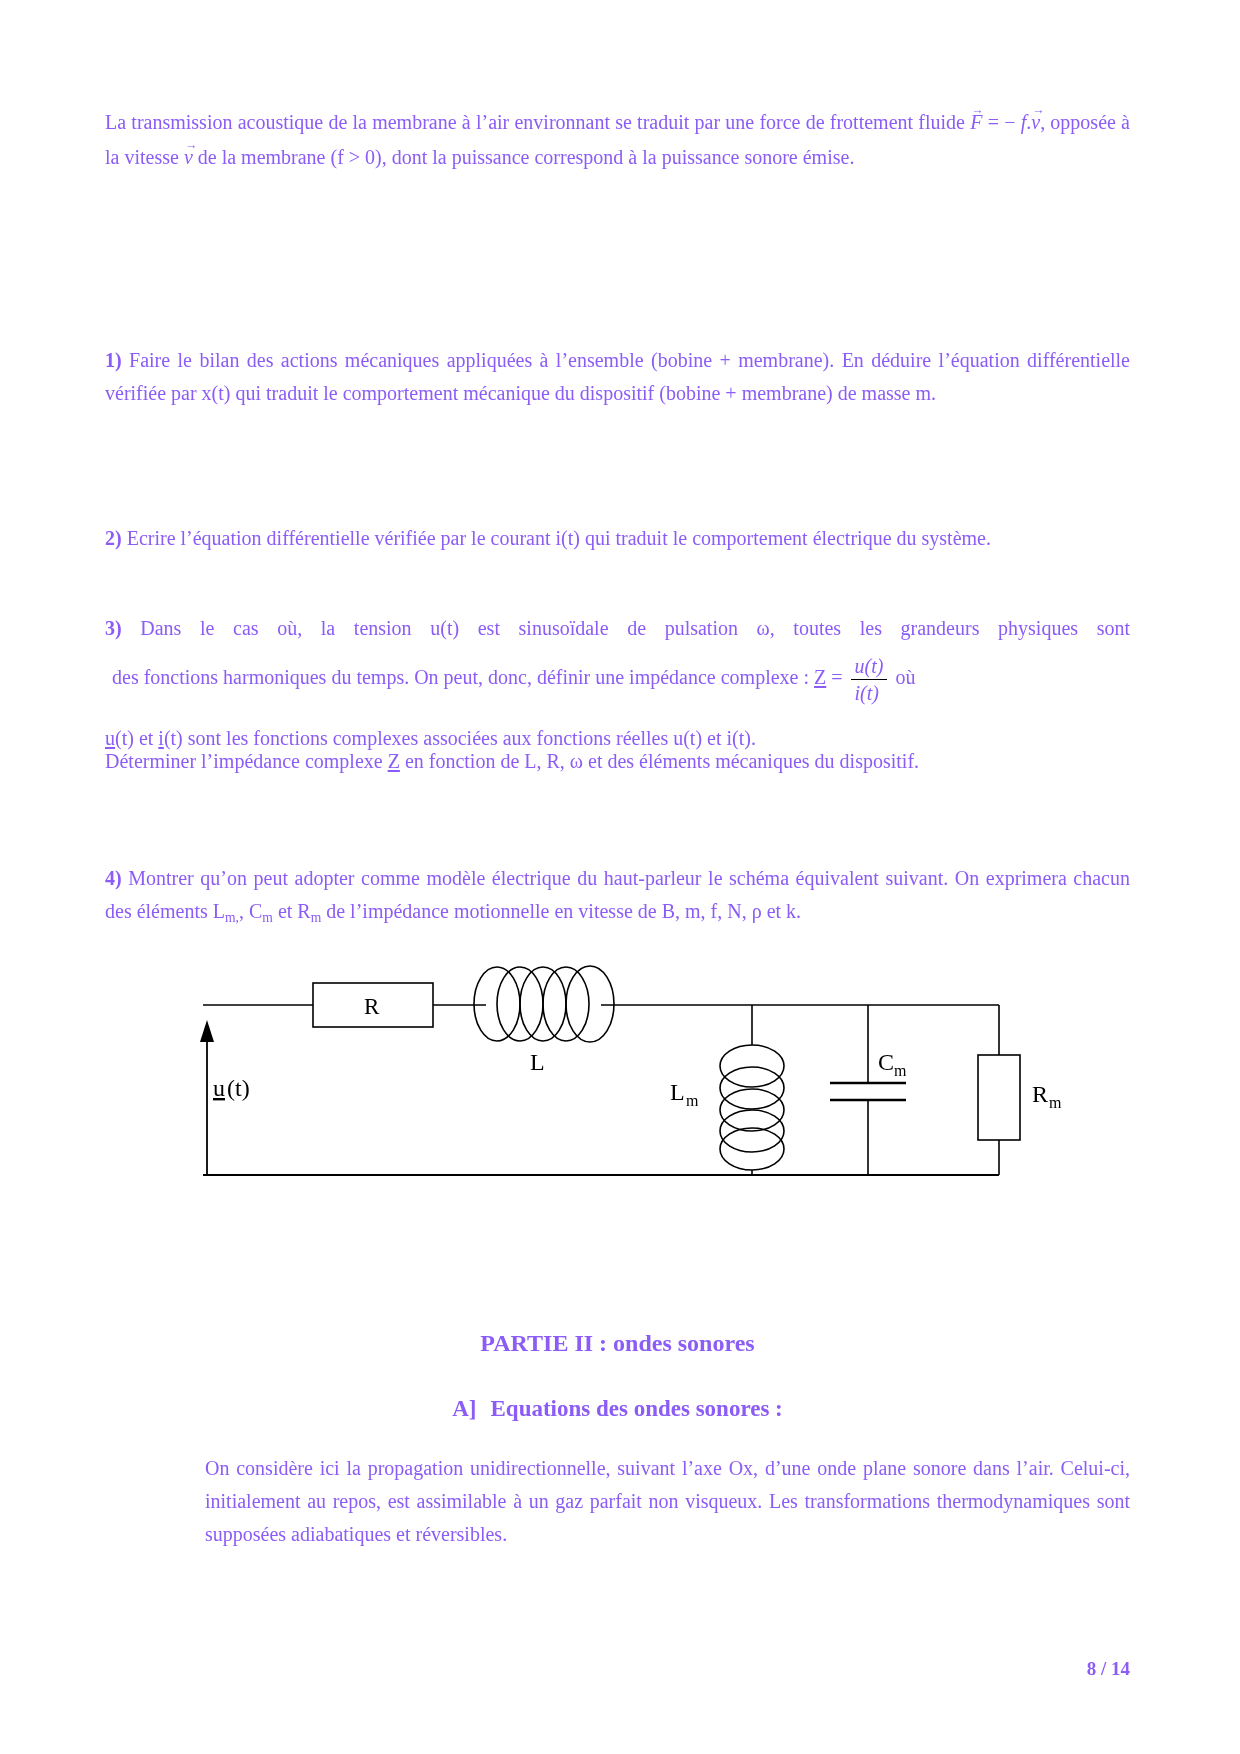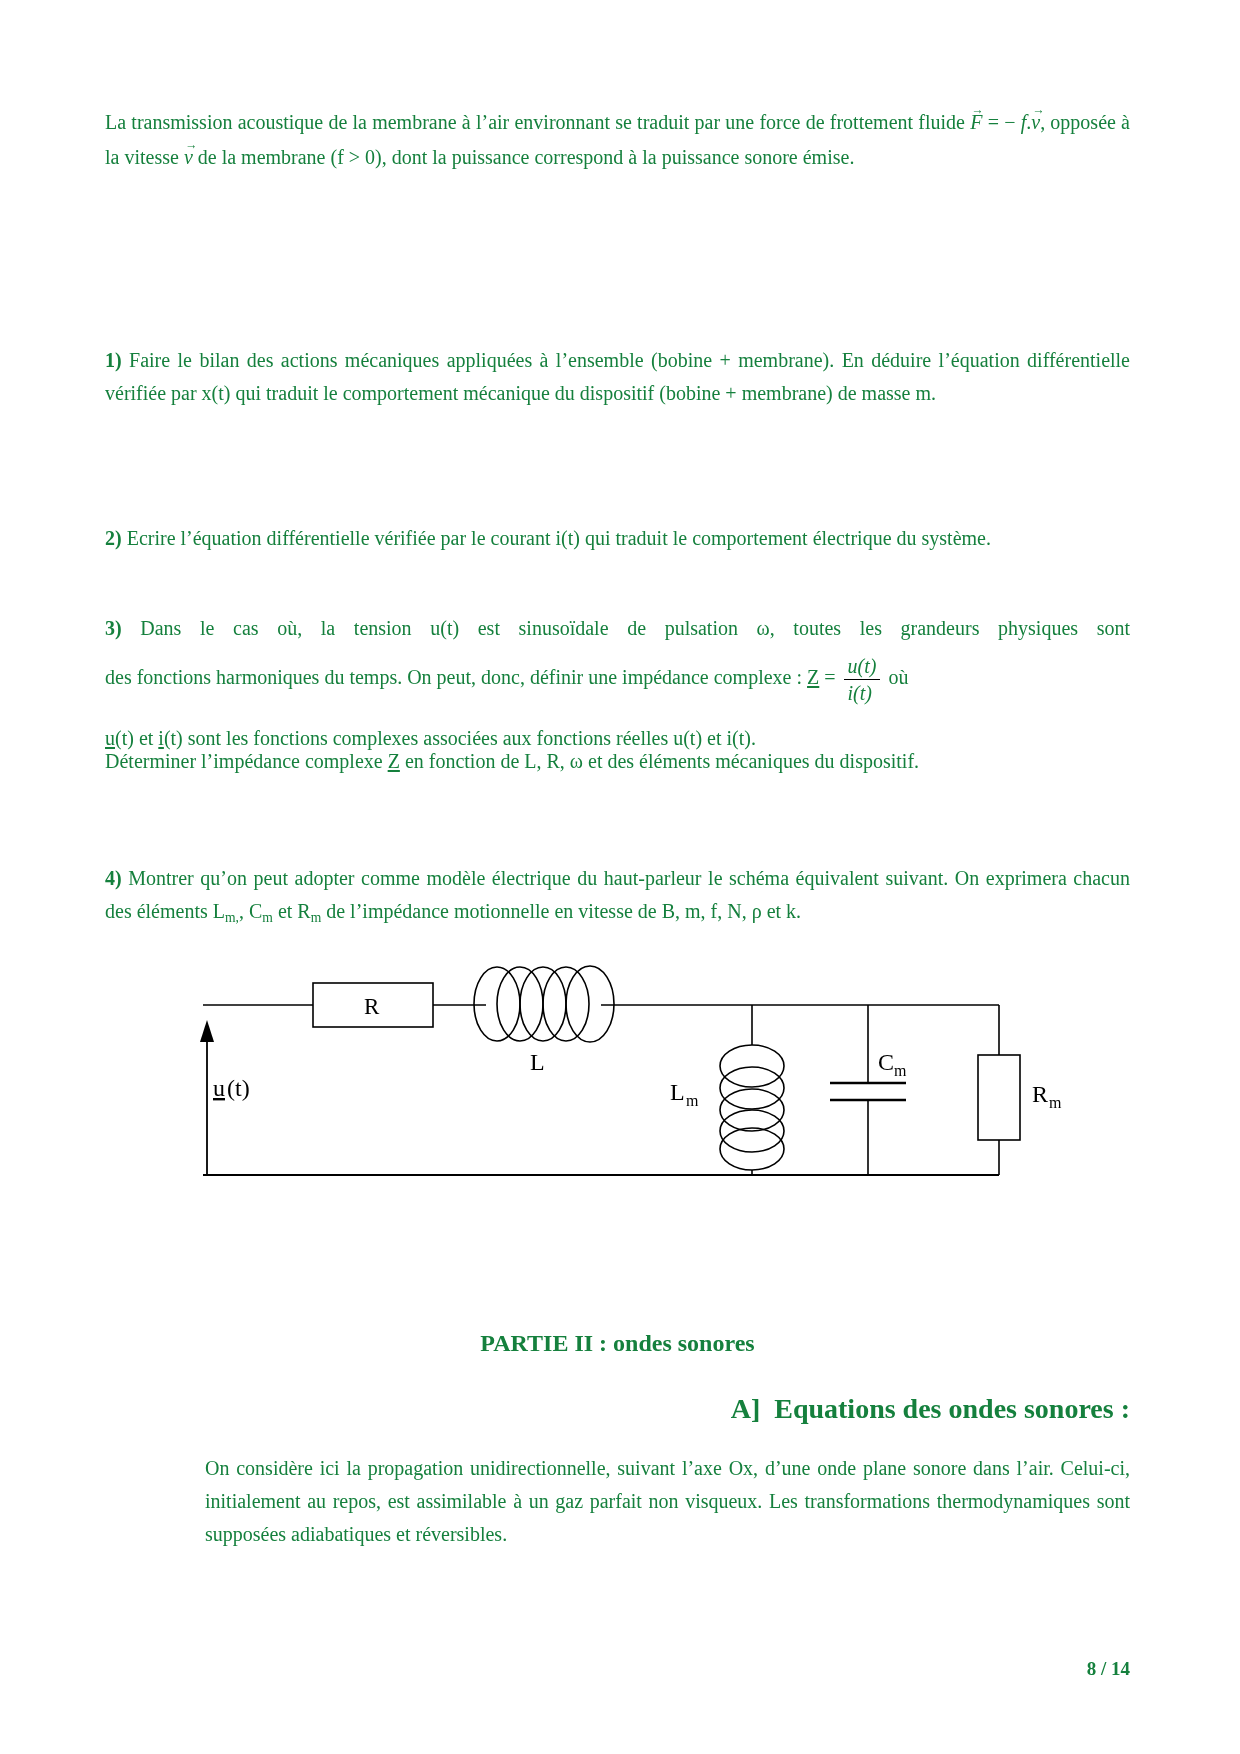--- a/index.html
+++ b/index.html
@@ -1,21 +1,21 @@
 <!DOCTYPE html>
 <html><head>
 <meta charset="utf-8">
 <style>
   html,body{margin:0;padding:0;background:#ffffff;}
   .page{
     position:relative;
     width:1240px;height:1754px;
     background:#ffffff;
     font-family:"Liberation Serif", serif;
-    font-size:20px;color:#15803d;
+    font-size:20px;color:#8b5cf6;
     overflow:hidden;
   }
   .block{
     position:absolute;
     left:105px;width:1025px;
     text-align:justify;
     line-height:33px;
   }
   .qnum{font-weight:bold;}
   .ul{text-decoration:underline;text-underline-offset:2px;}
@@ -28,28 +28,28 @@
     font-size:0.62em;font-style:normal;
   }
   .force-justify{text-align:justify;text-align-last:justify;}
   .frac{
     display:inline-block;vertical-align:middle;
     font-style:italic;line-height:26px;
     margin:0 3px;
   }
   .frac .den{border-top:1.8px solid #000;}
   .frac .num,.frac .den{display:block;padding:0 4px;}
-  .line2{line-height:58px;}
+  .line2{line-height:58px;margin-left:7px;}
   .part2-title{
     left:105px;width:1025px;text-align:center;
     font-weight:bold;font-size:24px;line-height:34px;
   }
   .section-a{
-    font-weight:bold;font-size:28px;line-height:30px;
-    text-align:right;
+    font-weight:bold;font-size:23px;line-height:30px;
+    text-align:center;
   }
   .section-a .gap{display:inline-block;width:14px;}
   .indent-para{left:205px;width:925px;}
   .page-num{
     text-align:right;font-weight:bold;font-size:19px;line-height:28px;
   }
   svg text{font-family:"Liberation Serif", serif;fill:#000;}
 </style>
 </head>
 <body>

